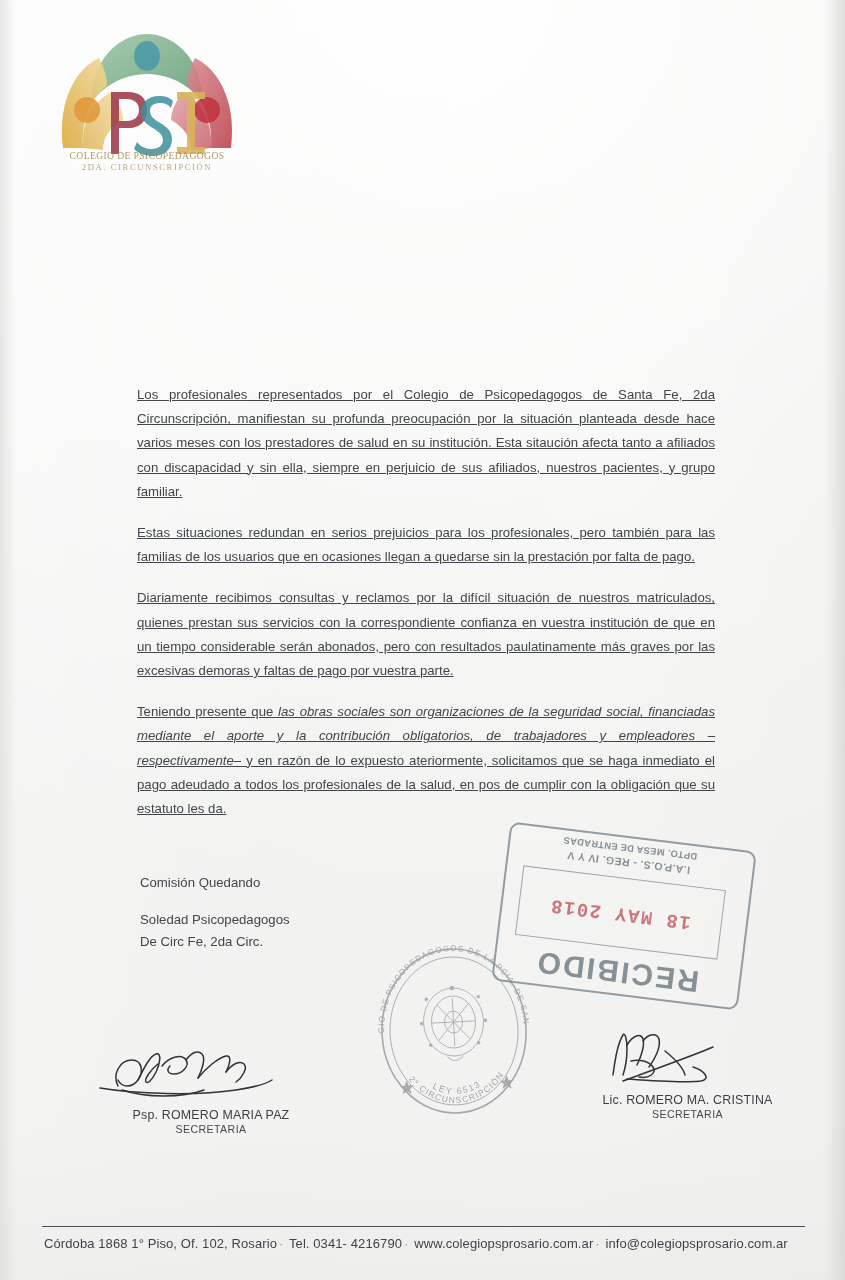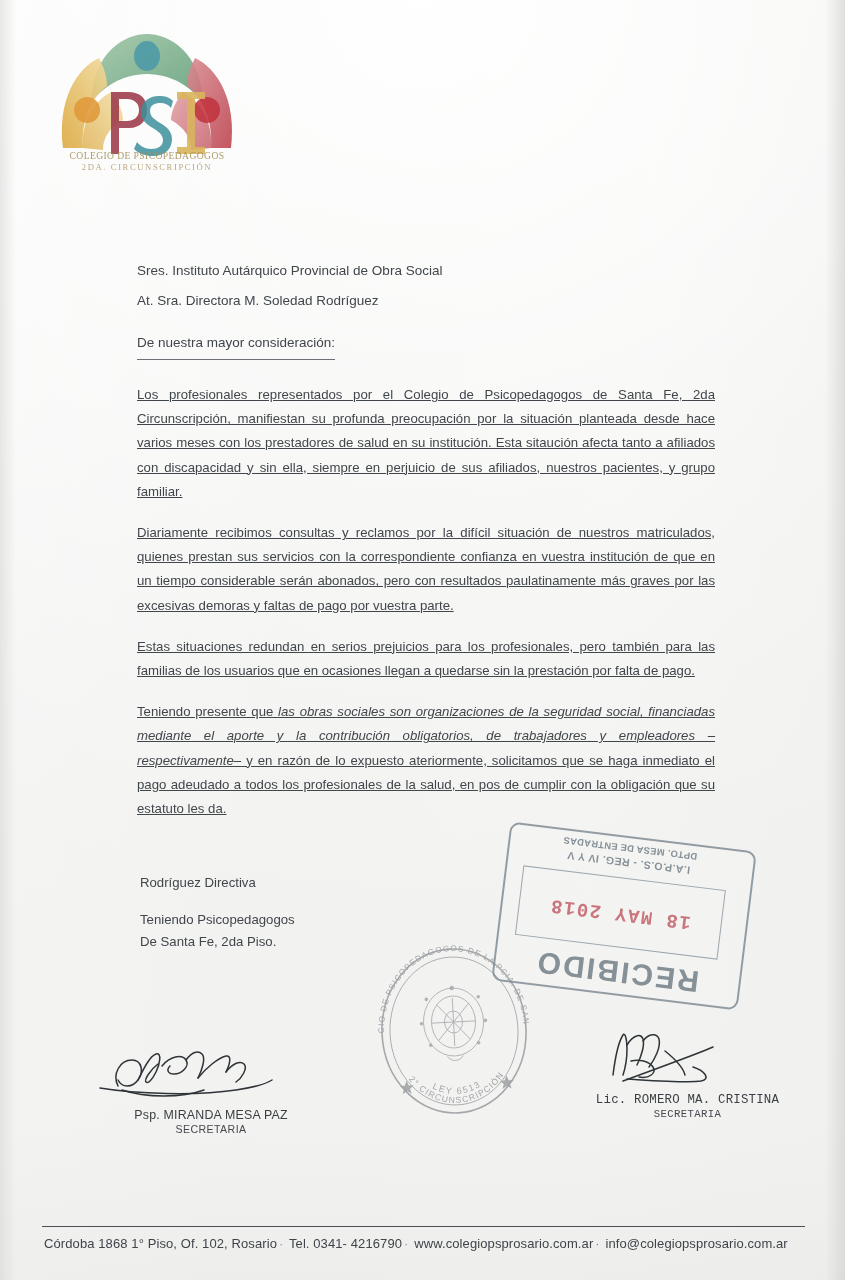--- a/index.html
+++ b/index.html
@@ -112,21 +112,20 @@
     top: 1040px;
     width: 250px;
     text-align: center;
   }
   .sig-right {
     position: absolute;
     left: 565px;
     top: 1025px;
     width: 245px;
     text-align: center;
-    font-family: Liberation Mono, monospace;
   }
   .sig-ink { height: 68px; position: relative; }
   .sig-ink svg { position: absolute; left: 0; top: 0; width: 100%; height: 100%; }
   .sig-name {
     font-size: 12.4px;
     letter-spacing: .2px;
     color: #3b3f44;
     white-space: nowrap;
   }
   .sig-role {
@@ -270,38 +269,33 @@
                  C110 75 114 77 116 80 L118 73 C114 69 110 68 104 68 Z" fill="#3d8f9c" opacity="0.85"></path>
         <path d="M122 64 L122 71 L132 71 L132 119 L122 119 L122 126 L150 126 L150 119 L140 119 L140 71 L150 71 L150 64 Z" fill="#d9b45c" opacity="0.9"></path>
       </g>
 
       <text x="92" y="131" text-anchor="middle" font-family="Liberation Serif, serif" font-size="9.6" letter-spacing="0.4" fill="#9e8a52" opacity="0.85">COLEGIO DE PSICOPEDAGOGOS</text>
       <text x="92" y="142" text-anchor="middle" font-family="Liberation Serif, serif" font-size="8.6" letter-spacing="1.6" fill="#a88f60" opacity="0.78">2DA. CIRCUNSCRIPCIÓN</text>
     </svg>
   </div>
 
 
-  <div class="addr">
-    <div>Sres. Instituto Autárquico Provincial de Obra Social</div>
-    <div>At. Sra. Directora M. Soledad Rodríguez</div>
-    <div class="salute">De nuestra mayor consideración:</div>
-  </div>
 
   <div class="body-text">
     <p>Los profesionales representados por el Colegio de Psicopedagogos de Santa Fe, 2da Circunscripción, manifiestan su profunda preocupación por la situación planteada desde hace varios meses con los prestadores de salud en su institución. Esta sitaución afecta tanto a afiliados con discapacidad y sin ella, siempre en perjuicio de sus afiliados, nuestros pacientes, y grupo familiar.</p>
+    <p>Estas situaciones redundan en serios prejuicios para los profesionales, pero también para las familias de los usuarios que en ocasiones llegan a quedarse sin la prestación por falta de pago.</p>
     <p>Diariamente recibimos consultas y reclamos por la difícil situación de nuestros matriculados, quienes prestan sus servicios con la correspondiente confianza en vuestra institución de que en un tiempo considerable serán abonados, pero con resultados paulatinamente más graves por las excesivas demoras y faltas de pago por vuestra parte.</p>
-    <p>Estas situaciones redundan en serios prejuicios para los profesionales, pero también para las familias de los usuarios que en ocasiones llegan a quedarse sin la prestación por falta de pago.</p>
     <p><span>Teniendo presente que </span><em>las obras sociales son organizaciones de la seguridad social, financiadas mediante el aporte y la contribución obligatorios, de trabajadores y empleadores – respectivamente–</em><span>  y en razón de lo expuesto ateriormente, solicitamos que se haga inmediato el pago adeudado a todos los profesionales de la salud, en pos de cumplir con la obligación que su estatuto les da.</span></p>
   </div>
 
   <div class="closing">
-    <div>Rodríguez Directiva</div>
+    <div>Comisión Quedando</div>
     <div class="gap"></div>
-    <div>Teniendo Psicopedagogos</div>
-    <div>De Santa Fe, 2da Piso.</div>
+    <div>Soledad Psicopedagogos</div>
+    <div>De Circ Fe, 2da Circ.</div>
   </div>
 
   <div class="seal">
     <svg viewBox="0 0 176 186" xmlns="http://www.w3.org/2000/svg">
       <defs>
         <path id="sealTop" d="M 18,93 A 70,80 0 0 1 158,93" fill="none"></path>
         <path id="sealBot" d="M 26,93 A 62,72 0 0 0 150,93" fill="none"></path>
         <path id="sealBot2" d="M 34,93 A 54,63 0 0 0 142,93" fill="none"></path>
       </defs>
       <ellipse cx="88" cy="93" rx="72" ry="82" fill="none" stroke="#5a6066" stroke-width="1.6"></ellipse>
@@ -358,21 +352,21 @@
           <path d="M52 40 C58 28 64 16 70 14 C76 12 74 24 70 32 C66 40 62 44 60 42 C58 40 64 30 72 24"></path>
           <path d="M76 26 C84 16 96 14 100 20 C104 26 96 34 88 34 C82 34 80 30 84 26"></path>
           <path d="M100 20 C106 12 112 10 116 14 C120 18 116 30 112 38"></path>
           <path d="M112 38 C120 28 132 18 140 16 C146 15 144 24 140 32"></path>
           <path d="M140 32 C146 24 154 20 158 24 C162 28 156 38 150 42"></path>
           <path d="M14 48 C50 54 110 56 150 50 C170 47 180 44 186 40"></path>
           <path d="M36 50 C60 58 96 58 118 50"></path>
         </g>
       </svg>
     </div>
-    <div class="sig-name">Psp. MIRANDA MESA PAZ</div>
+    <div class="sig-name">Psp. ROMERO MARIA PAZ</div>
     <div class="sig-role">SECRETARIA</div>
   </div>
 
   <div class="sig-right">
     <div class="sig-ink">
       <svg viewBox="0 0 245 68" xmlns="http://www.w3.org/2000/svg">
         <g fill="none" stroke="#2f3438" stroke-width="1.5" stroke-linecap="round">
           <path d="M48 50 C50 34 54 16 58 10 C60 7 62 14 62 24 C62 34 60 44 58 50"></path>
           <path d="M62 20 C68 10 76 8 78 14 C80 20 76 32 72 40"></path>
           <path d="M78 16 C84 8 92 8 94 14 C96 22 90 34 84 42"></path>

